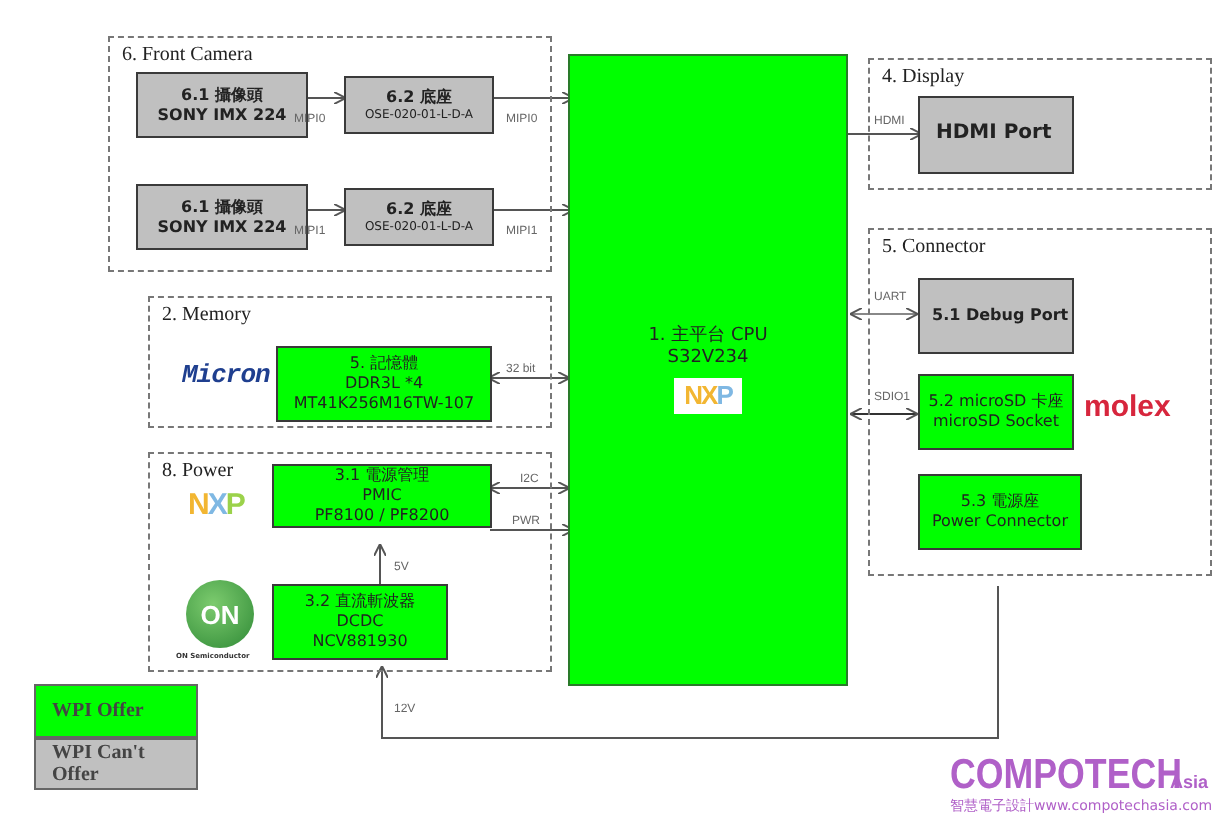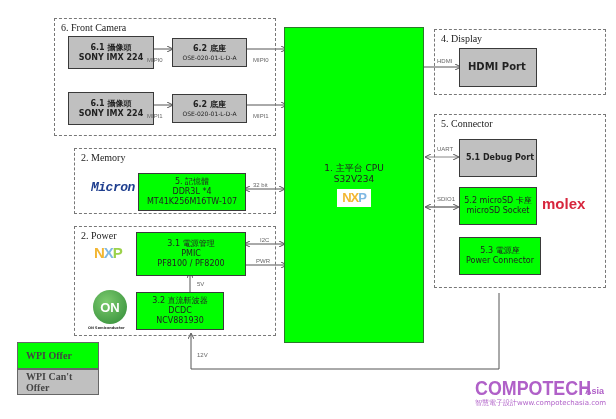--- a/index.html
+++ b/index.html
@@ -84,26 +84,26 @@
 </div>
 <span class="abs" style="left:91px; top:180px; font-family:Liberation Mono, monospace; font-weight:bold; font-style:italic; font-size:13px; color:#1f3f8f; letter-spacing:-0.5px;">Micron</span>
 <div class="box green" style="left:138px; top:173px; width:108px; height:38px;">
   <span class="l1">5. 記憶體</span>
   <span class="l2">DDR3L *4</span>
   <span class="l2">MT41K256M16TW-107</span>
 </div>
 <span class="lbl" style="left:253px; top:182px;">32 bit</span>
 
 <div class="group" style="left:74px; top:226px; width:202px; height:110px;">
-  <span class="group-title">2. Power</span>
+  <span class="group-title">8. Power</span>
 </div>
 <div class="abs" style="left:94px; top:244px; font-family:'Liberation Sans',sans-serif; font-weight:bold; font-size:15px; letter-spacing:-1px;">
   <span style="color:#f2b632;">N</span><span style="color:#7fb8e3;">X</span><span style="color:#9bd24a;">P</span>
 </div>
-<div class="box green" style="left:136px; top:232px; width:110px; height:44px;">
+<div class="box green" style="left:136px; top:232px; width:110px; height:32px;">
   <span class="l1">3.1 電源管理</span>
   <span class="l2">PMIC</span>
   <span class="l2">PF8100 / PF8200</span>
 </div>
 <span class="lbl" style="left:260px; top:237px;">I2C</span>
 <span class="lbl" style="left:256px; top:258px;">PWR</span>
 <span class="lbl" style="left:197px; top:281px;">5V</span>
 <div class="abs" style="left:93px; top:290px; width:34px; height:34px; border-radius:50%; background:radial-gradient(circle at 40% 35%, #7ccb6e, #2f8a36); display:flex; align-items:center; justify-content:center;">
   <span style="color:#fff; font-weight:bold; font-size:13px; font-family:'Liberation Sans',sans-serif;">ON</span>
 </div>

